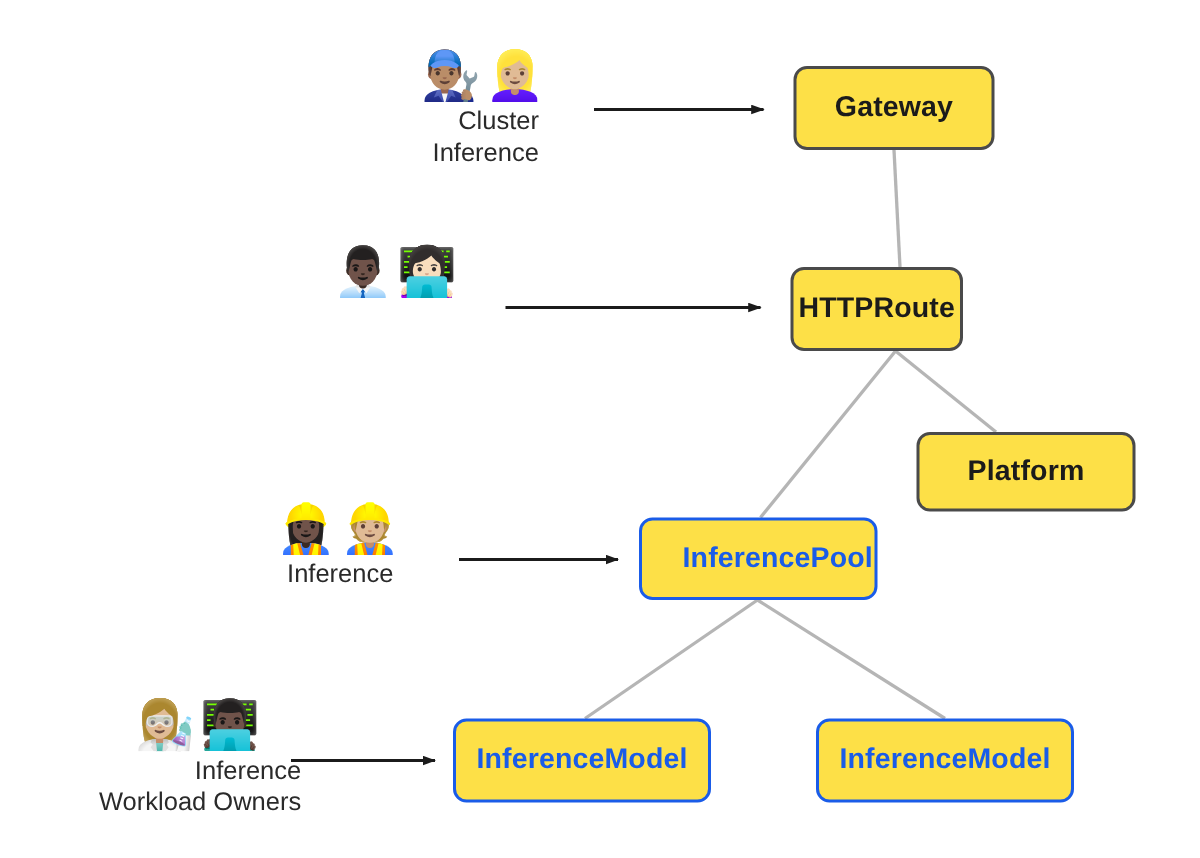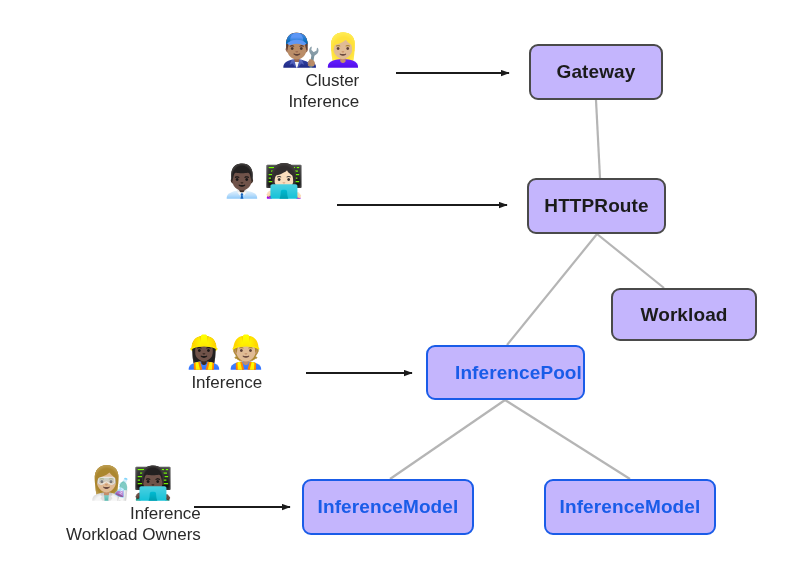--- a/index.html
+++ b/index.html
@@ -21,21 +21,21 @@
     top: 0;
     width: 800px;
     height: 572px;
   }
   .node {
     position: absolute;
     box-sizing: border-box;
     display: flex;
     align-items: center;
     justify-content: center;
-    background: #c4b5fd;
+    background: #fde047;
     border-radius: 9px;
     z-index: 3;
   }
   .node-dark {
     border: 2px solid #4a4a4a;
   }
   .node-blue {
     border: 2.5px solid #1a5ce8;
   }
   .node-label {
@@ -93,25 +93,25 @@
         <line x1="337" y1="205" x2="507" y2="205" stroke="#1b1b1b" stroke-width="2" marker-end="url(#arrowhead)"></line>
         <line x1="306" y1="373" x2="412" y2="373" stroke="#1b1b1b" stroke-width="2" marker-end="url(#arrowhead)"></line>
         <line x1="194" y1="507" x2="290" y2="507" stroke="#1b1b1b" stroke-width="2" marker-end="url(#arrowhead)"></line>
       </g>
   </svg>
 
   <div id="nodes-layer">
       <div class="node node-dark" style="left: 529px; top: 44px; width: 134px; height: 56px;">
         <span class="node-label">Gateway</span>
       </div>
-      <div class="node node-dark" style="left: 527px; top: 178px; width: 139px; height: 56px;">
+      <div class="node node-dark" style="left: 527px; top: 178px; width: 115px; height: 56px;">
         <span class="node-label">HTTPRoute</span>
       </div>
       <div class="node node-dark" style="left: 611px; top: 288px; width: 146px; height: 53px;">
-        <span class="node-label">Workload</span>
+        <span class="node-label">Platform</span>
       </div>
       <div class="node node-blue" style="left: 426px; top: 345px; width: 159px; height: 55px; padding-left: 26px;">
         <span class="node-label">InferencePool</span>
       </div>
       <div class="node node-blue" style="left: 302px; top: 479px; width: 172px; height: 56px;">
         <span class="node-label">InferenceModel</span>
       </div>
       <div class="node node-blue" style="left: 544px; top: 479px; width: 172px; height: 56px;">
         <span class="node-label">InferenceModel</span>
       </div>

